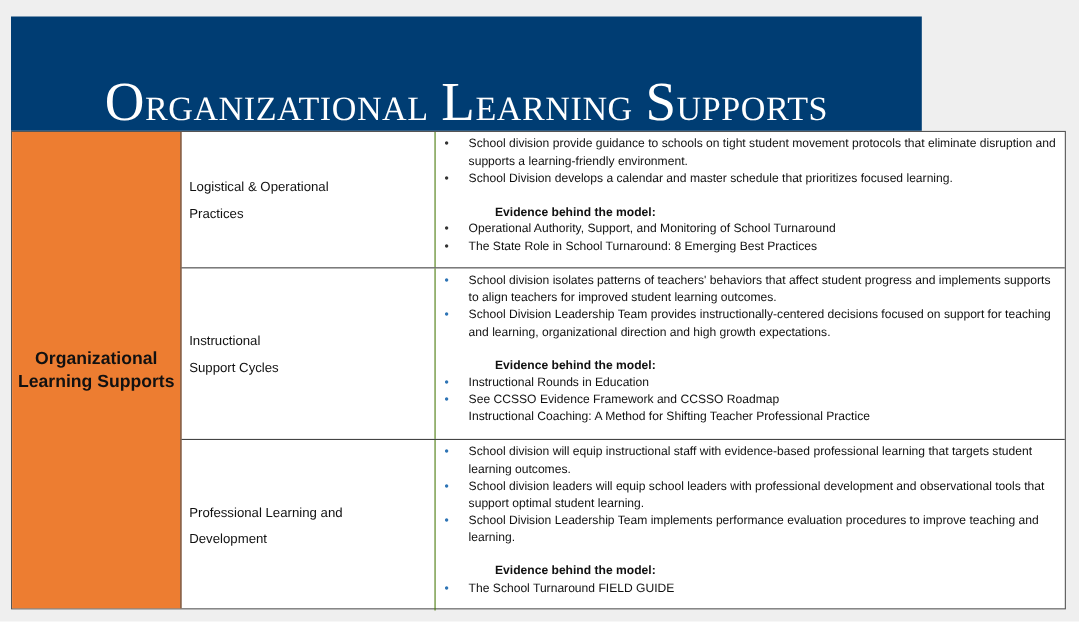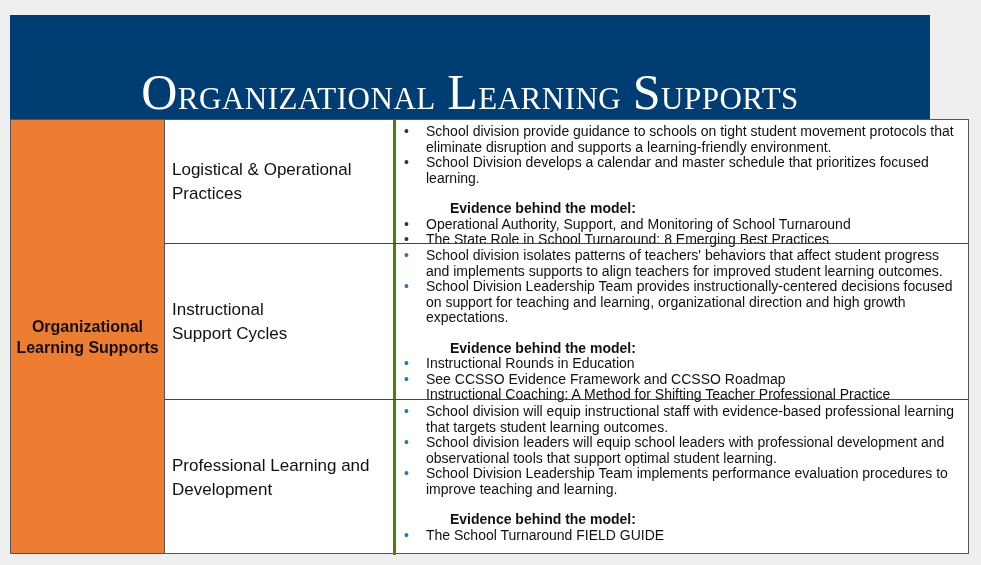--- a/index.html
+++ b/index.html
@@ -1,26 +1,26 @@
 <!DOCTYPE html>
 <html><head>
 <meta charset="utf-8">
 <style>
   html, body { margin:0; padding:0; }
   body { width:981px; height:565px; background:#efefef; position:relative; overflow:hidden; font-family:"Liberation Sans", sans-serif; }
-  .banner { position:absolute; left:10px; top:15px; width:920px; height:104px; background:#003d73; }
+  .banner { position:absolute; left:10px; top:15px; width:828px; height:104px; background:#003d73; }
   .banner-title { position:absolute; left:0; right:0; top:52px; text-align:center; color:#fff; font-family:"Liberation Serif", serif; font-variant:small-caps; font-size:44px; letter-spacing:0.5px; white-space:nowrap; line-height:1; }
   .banner-title .big { font-size:50px; }
   .table { position:absolute; left:10px; top:119px; width:959px; height:435px; border:1px solid #555; box-sizing:border-box; background:#fff; }
   .side { position:absolute; left:0; top:0; width:154px; height:100%; background:#ed7d31; border-right:1px solid #555; box-sizing:border-box; display:flex; align-items:center; justify-content:center; }
   .side-label { font-weight:bold; font-size:16px; line-height:21px; text-align:center; color:#111; }
   .row { position:absolute; left:154px; right:0; box-sizing:border-box; }
   .row + .row { border-top:1px solid #444; }
-  .row-title { position:absolute; left:0; top:0; width:231px; height:100%; border-right:3px solid #4d7c0f; box-sizing:border-box; display:flex; align-items:center; padding-left:7px; font-size:17px; line-height:24px; color:#111; }
-  .row-body { position:absolute; left:231px; right:0; top:0; bottom:0; padding:4px 8px 0 8px; font-size:14px; line-height:15.5px; color:#111; }
+  .row-title { position:absolute; left:0; top:0; width:231px; height:100%; border-right:1px solid #4d7c0f; box-sizing:border-box; display:flex; align-items:center; padding-left:7px; font-size:12px; line-height:24px; color:#111; }
+  .row-body { position:absolute; left:231px; right:0; top:0; bottom:0; padding:4px 8px 0 8px; font-size:11px; line-height:15.5px; color:#111; }
   .bul { position:relative; padding-left:22px; }
   .bul::before { content:"•"; position:absolute; left:0; top:0; color:#333; }
   .blue .bul::before { color:#2e74b5; }
   .ev-head { font-weight:bold; margin-top:15px;padding-left:46px; }
   .cont { padding-left:22px; }
 </style>
 </head>
 <body>
 
 <div class="banner">

